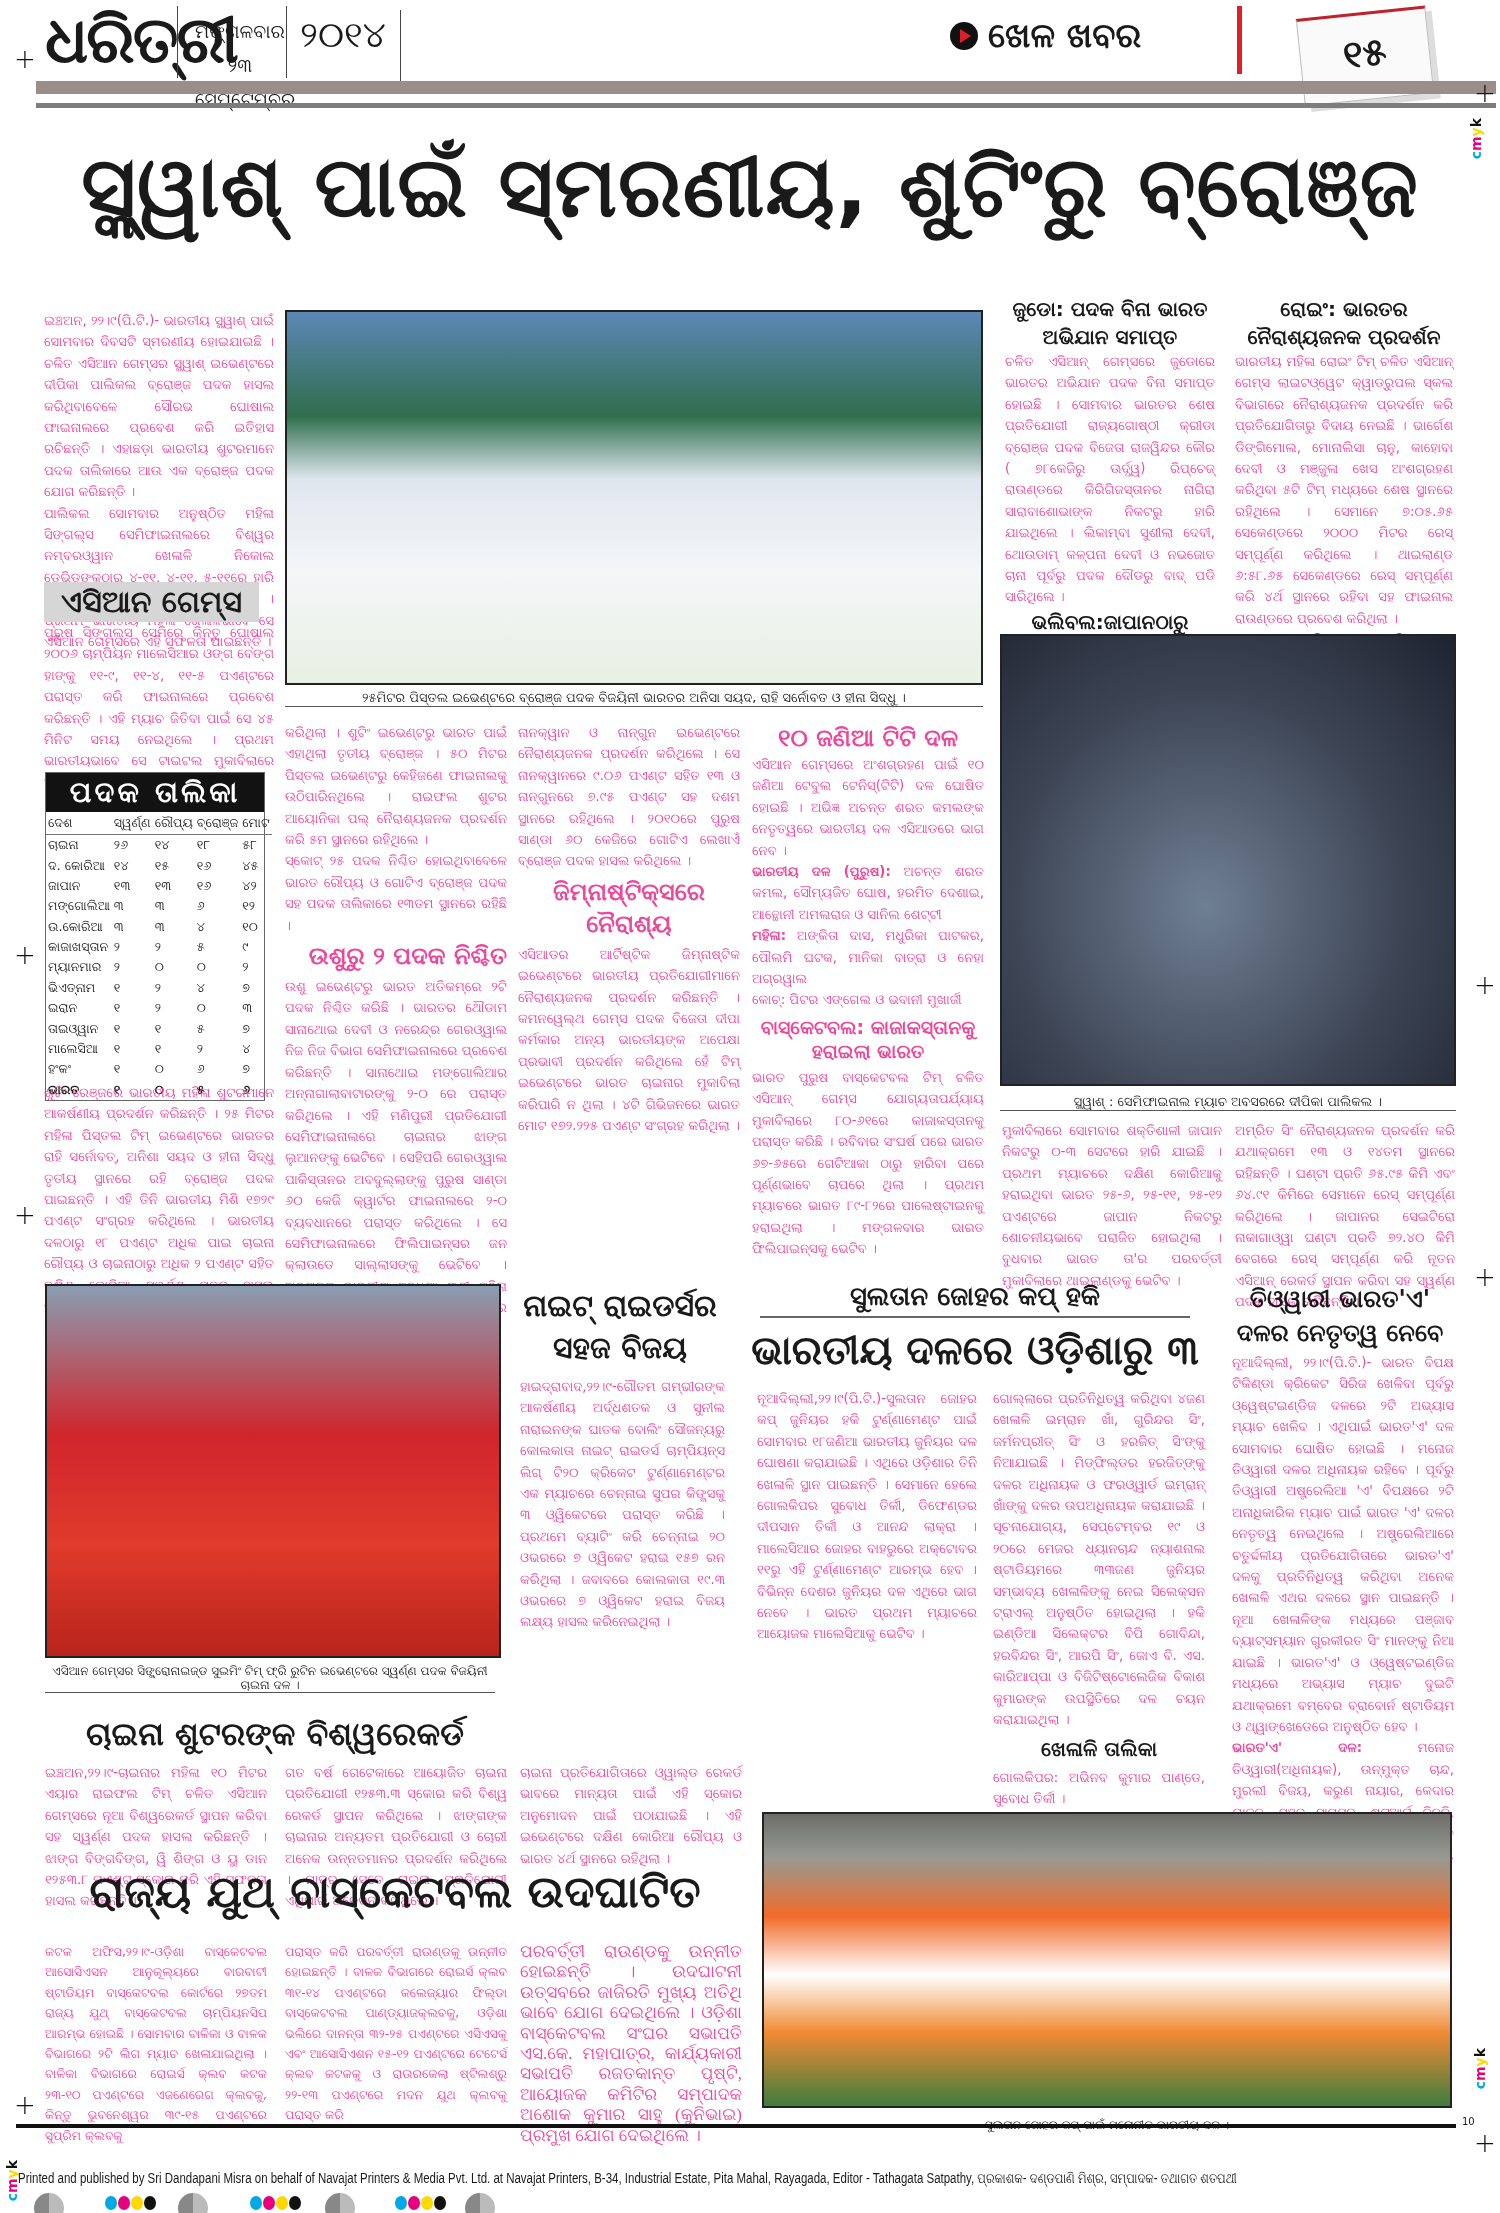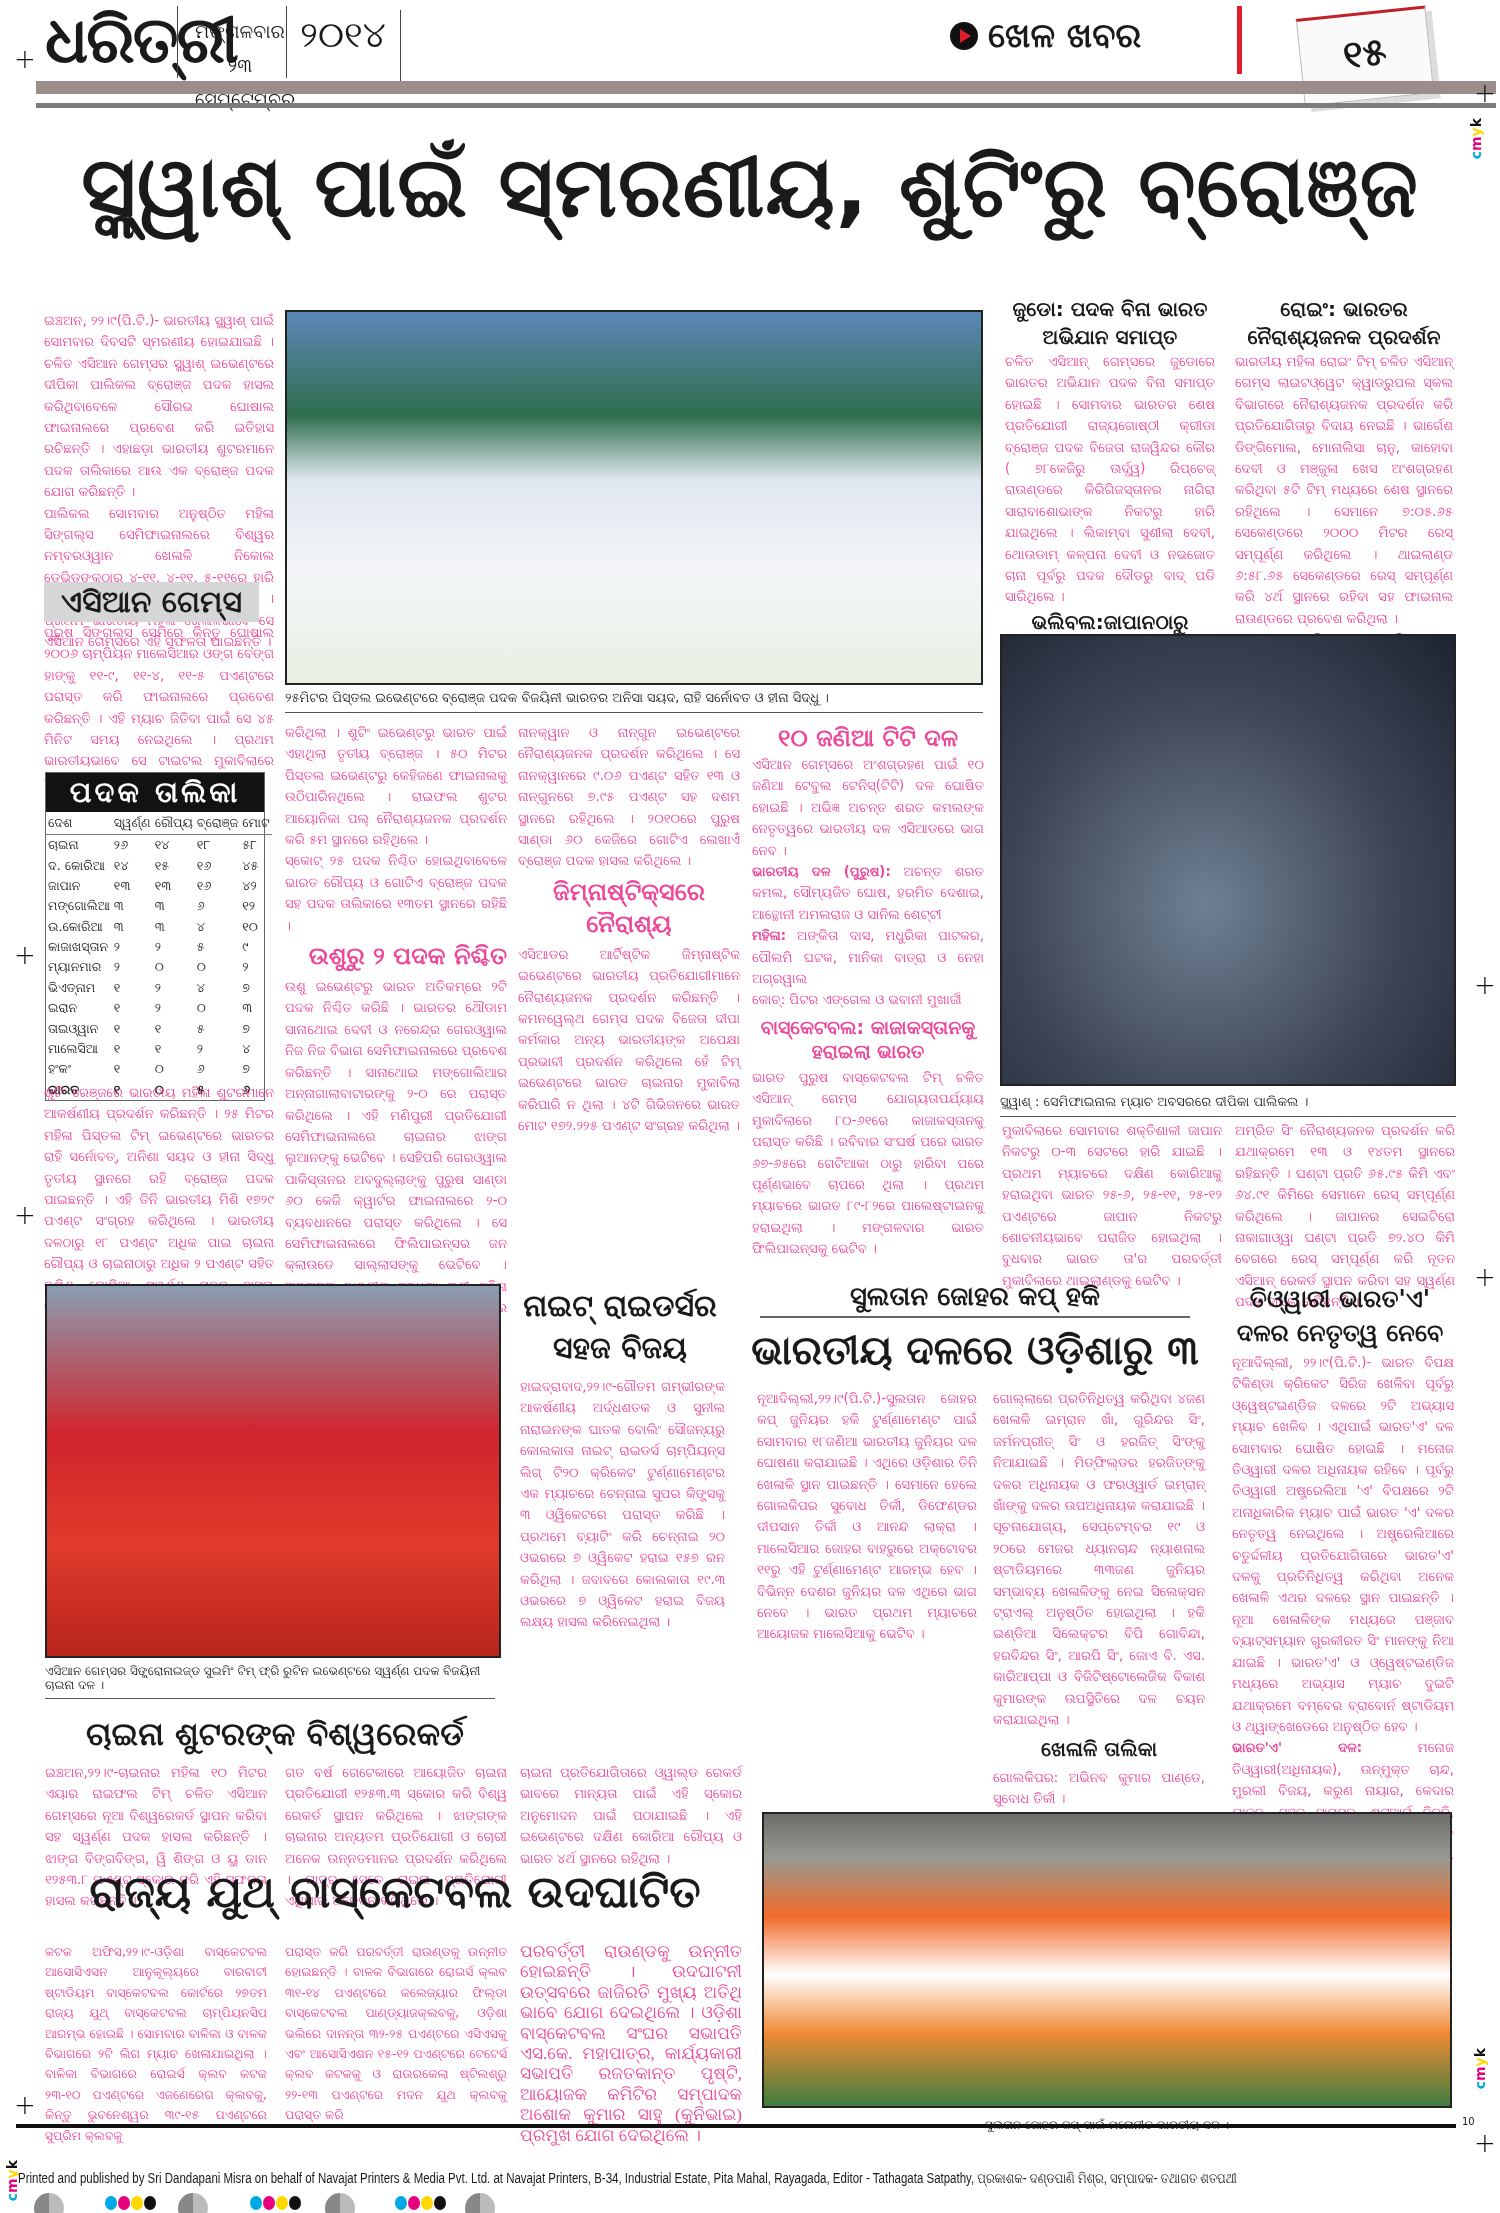--- a/index.html
+++ b/index.html
@@ -18,21 +18,21 @@
   .band1 { left: 36px; top: 81px; width: 1460px; height: 13px; background: #9b8e8a; }
   .band2 { left: 36px; top: 103px; width: 1460px; height: 5px; background: #7d7d7d; }
   .crop { font-size: 26px; color: #111; font-weight: 300; }
   .cmyk { font-size: 14px; writing-mode: vertical-rl; transform: rotate(180deg); font-weight: bold; }
   .cmyk .c { color: #00a9e6; } .cmyk .m { color: #e6007e; } .cmyk .y { color: #ffd800; } .cmyk .k { color: #111; }
   .headline { left: 0; top: 138px; width: 1500px; text-align: center; font-size: 84px; font-weight: bold; letter-spacing: 1px; }
   .body { font-size: 13.2px; line-height: 21.4px; text-align: justify; color: #ec4899; }
   .sub-h { font-weight: bold; text-align: center; font-size: 24px; line-height: 32px; }
   .boxhead { background: #d6d6d6; font-weight: bold; font-size: 30px; text-align: center; padding: 2px 0; }
   .photo { border: 2px solid #222; overflow: hidden; }
-  .caption { font-size: 13px; border-bottom: 1px solid #555; padding-bottom: 6px; }
+  .caption { font-size: 13px; text-align: center; border-bottom: 1px solid #555; }
   table.medal { border-collapse: collapse; width: 220px; font-size: 12.6px; }
   table.medal th { font-weight: normal; text-align: left; border-bottom: 1px solid #777; padding: 3px 2px; }
   table.medal td { padding: 2.2px 2px; }
   table.medal tr.hl td { font-weight: bold; }
   .medalbox { border: 1px solid #666; }
   .medalhead { background: #121212; color: #fff; font-weight: bold; font-size: 29px; text-align: center; letter-spacing: 3px; padding: 2px 7px; }
   .footrule { left: 16px; top: 2124px; width: 1440px; height: 4px; background: #111; }
   .imprint { left: 18px; top: 2170px; font-size: 14px; font-family: "Liberation Sans", sans-serif; transform: scaleX(0.82); transform-origin: left; white-space: nowrap; }
   .reg { width: 30px; height: 30px; border-radius: 50%; background: linear-gradient(90deg, #888 50%, #bbb 50%); }
   .dots { display: flex; gap: 1px; }

